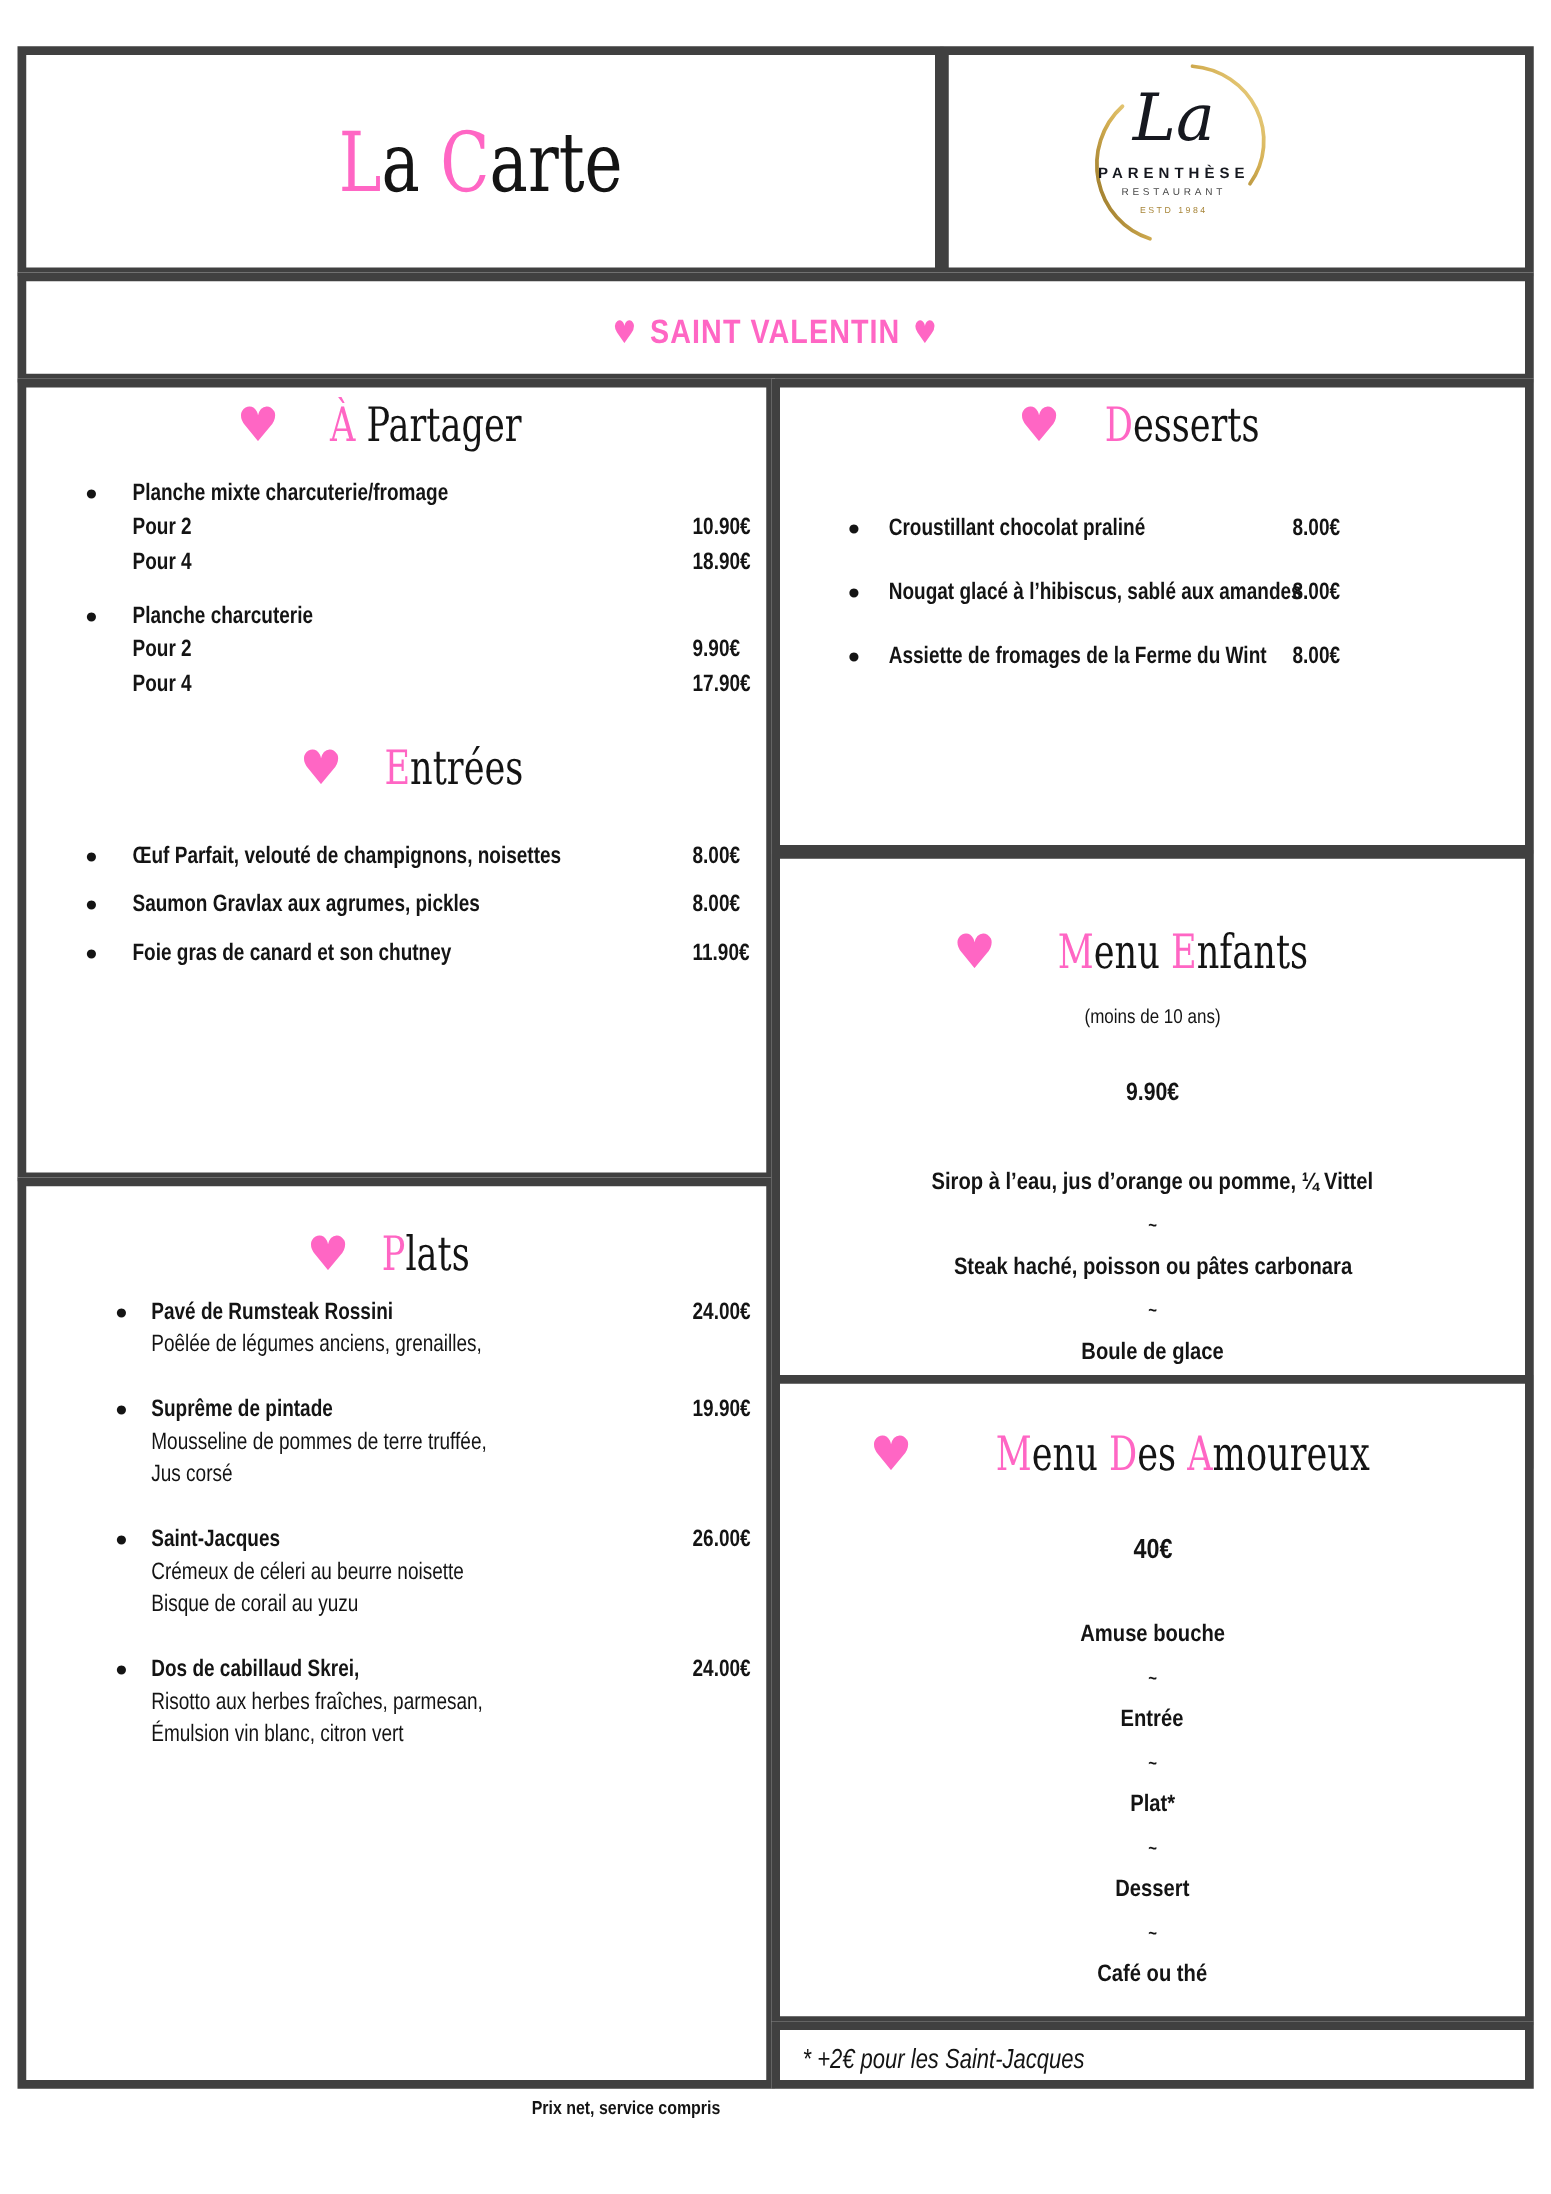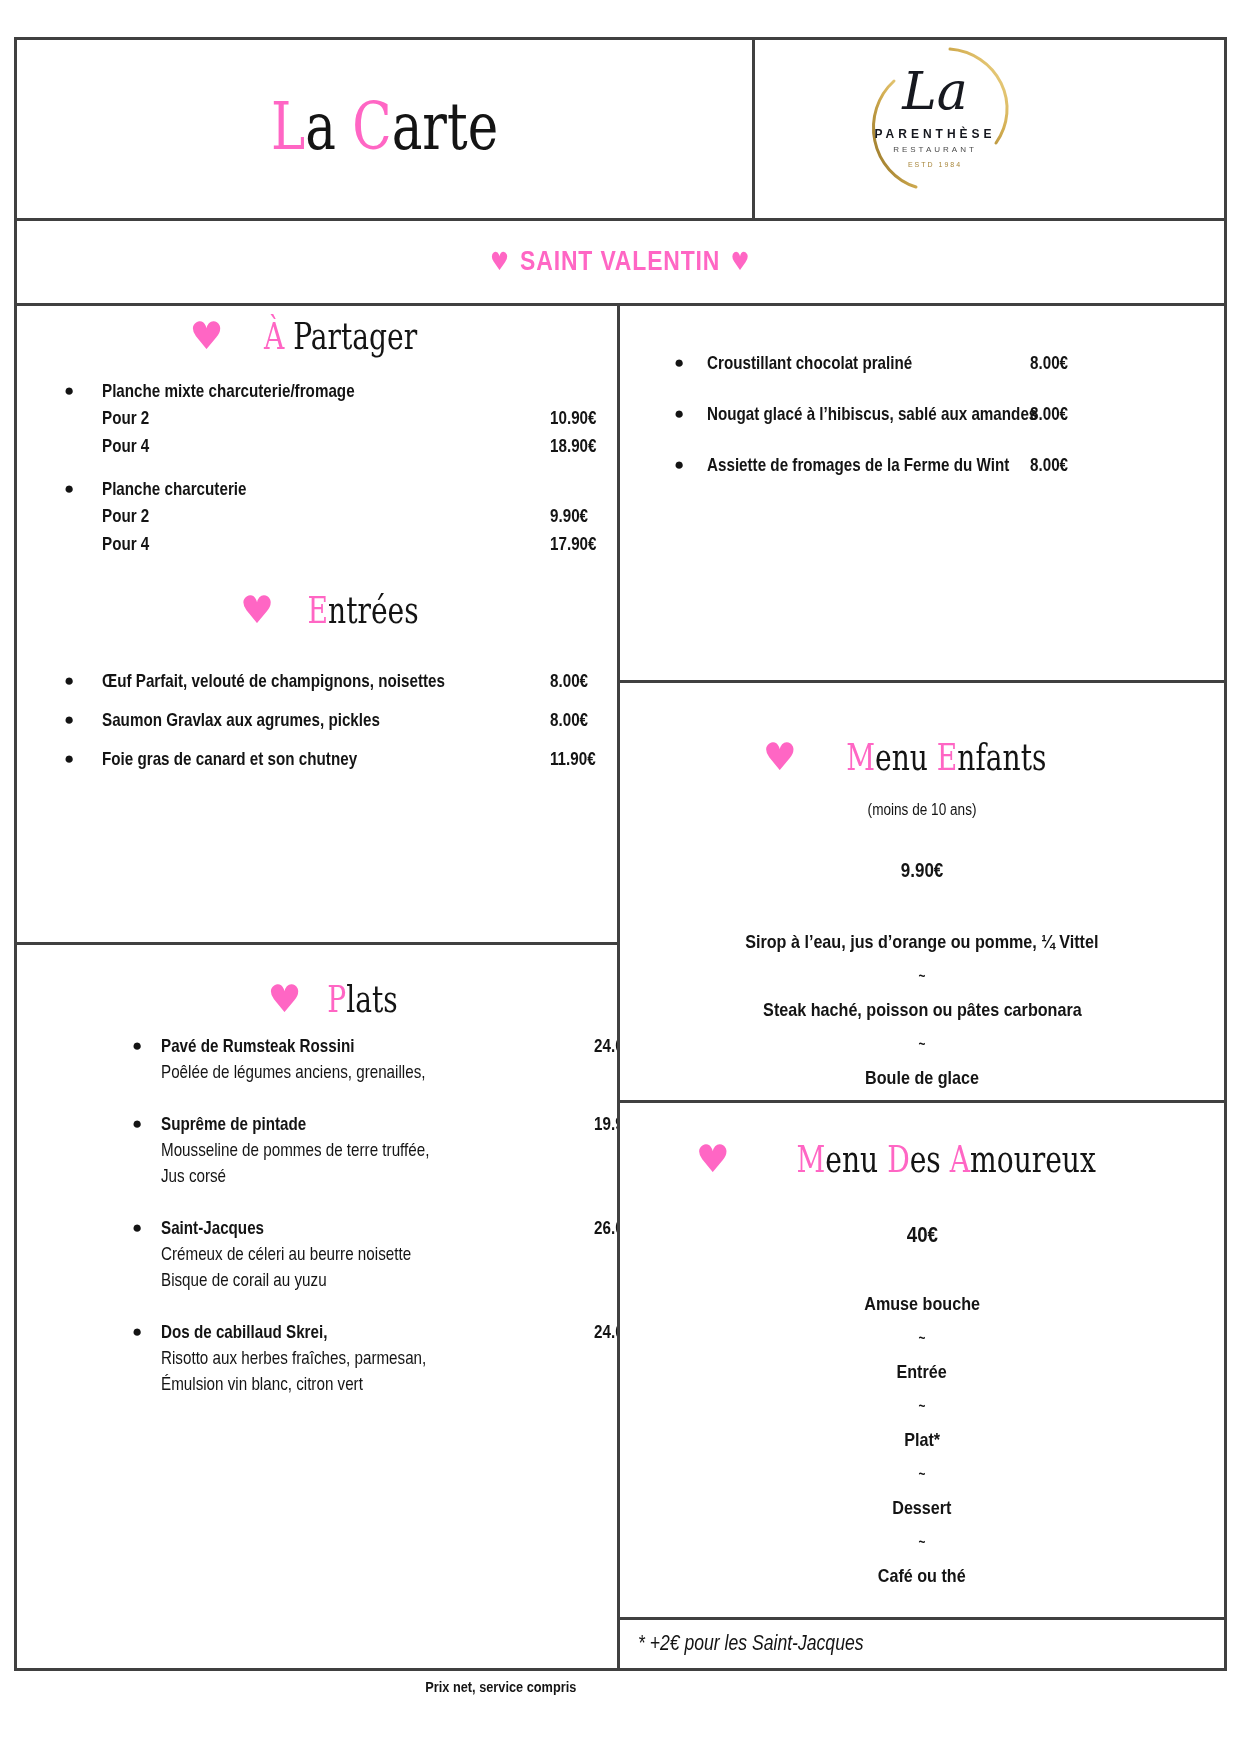--- a/index.html
+++ b/index.html
@@ -1,25 +1,25 @@
 <!DOCTYPE html>
 <html><head>
 <meta charset="utf-8">
 <style>
   html,body { margin:0; padding:0; background:#ffffff; }
   .page { position:relative; width:1241px; height:1755px; background:#fff;
           font-family:"Liberation Sans", sans-serif; color:#141414; overflow:hidden; }
 
-  .box { position:absolute; border:3px solid #404040; background:#fff; box-sizing:border-box; }
+  .box { position:absolute; border:7px solid #404040; background:#fff; box-sizing:border-box; }
 
   .b-header-title { left:14px;  top:37px;   width:741px;  height:184px; }
   .b-header-logo  { left:752px; top:37px;   width:475px;  height:184px; }
   .b-banner       { left:14px;  top:218px;  width:1213px; height:88px;  }
   .b-leftA        { left:14px;  top:303px;  width:606px;  height:642px; }
-  .b-leftB        { left:14px;  top:942px;  width:606px;  height:729px;padding-left:44px; }
+  .b-leftB        { left:14px;  top:942px;  width:606px;  height:729px; }
   .b-rightA       { left:617px; top:303px;  width:610px;  height:380px; }
   .b-rightB       { left:617px; top:680px;  width:610px;  height:495px; }
   .b-rightC       { left:617px; top:1100px; width:610px;  height:520px; }
   .b-rightD       { left:617px; top:1617px; width:610px;  height:54px;  }
 
   .pink { color:#ff66c4; }
 
   
   .title { text-align:center; line-height:172px; font-family:"DejaVu Serif", serif; }
   .title .h-scale { font-size:66px; transform:scaleX(0.78); }
@@ -184,20 +184,21 @@
         </div>
         <div class="item">
           <div class="item-line"><span class="bullet">●</span><span class="cond">Dos de cabillaud Skrei,</span><span class="price"><span class="cond">24.00€</span></span></div>
           <div class="sub"><span class="cond">Risotto aux herbes fraîches, parmesan,</span></div>
           <div class="sub"><span class="cond">Émulsion vin blanc, citron vert</span></div>
         </div>
       </div>
   </div>
 
   <div class="box b-rightA">
+    <div class="sec-h hDes"><span class="heart">♥</span><span class="h-scale"><span class="pink">D</span><span>esserts</span></span></div>
     <div class="items">
         <div class="item">
           <div class="item-line"><span class="bullet">●</span><span class="cond">Croustillant chocolat praliné</span><span class="price"><span class="cond">8.00€</span></span></div>
         </div>
         <div class="item">
           <div class="item-line"><span class="bullet">●</span><span class="cond">Nougat glacé à l’hibiscus, sablé aux amandes</span><span class="price"><span class="cond">8.00€</span></span></div>
         </div>
         <div class="item">
           <div class="item-line"><span class="bullet">●</span><span class="cond">Assiette de fromages de la Ferme du Wint</span><span class="price"><span class="cond">8.00€</span></span></div>
         </div>

